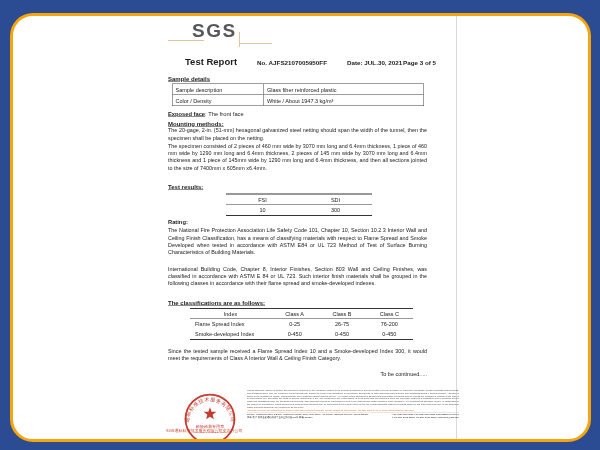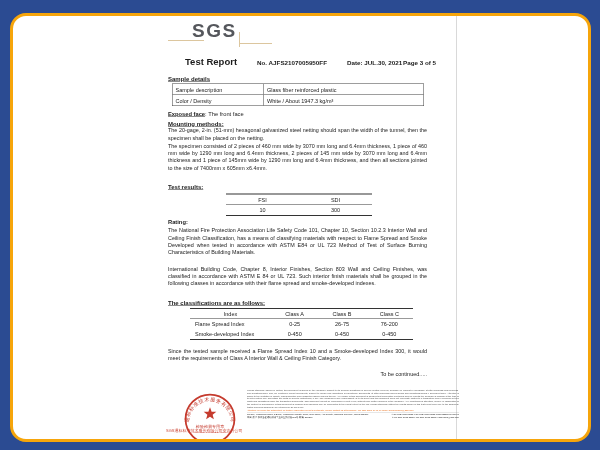--- a/index.html
+++ b/index.html
@@ -1,19 +1,19 @@
 <!DOCTYPE html>
 <html><head>
 <meta charset="utf-8">
 <style>
   html,body { margin:0; padding:0; }
   body { width:600px; height:450px; background:#2b4b92; font-family:"Liberation Sans",sans-serif; }
   .stage { position:relative; width:600px; height:450px; background:#2b4b92; overflow:hidden; }
   .panel { position:absolute; left:10px; top:13px; right:9px; bottom:8px; background:#ffffff;
-           border:3px solid #f6a50b; border-radius:16px; overflow:hidden; }
+           border:3px solid #f6a50b; border-radius:23px; overflow:hidden; }
   .scene { position:absolute; left:-13px; top:-16px; width:1200px; height:900px;
            transform:scale(0.5); transform-origin:0 0; color:#1c1c1c; }
   .abs { position:absolute; }
   .page-edge { position:absolute; left:912px; top:0; width:2px; height:900px; background:#d9d9d9; }
   .logo { position:absolute; left:384px; top:40px; font-size:38px; font-weight:bold;
           color:#55575c; letter-spacing:3px; }
   .crop { position:absolute; background:#dcc69e; }
   .hdr { position:absolute; font-weight:bold; }
   .h  { position:absolute; font-weight:bold; text-decoration:underline; font-size:12px; }
   .p  { position:absolute; width:518px; font-size:10.8px; line-height:14.5px; text-align:justify; }

